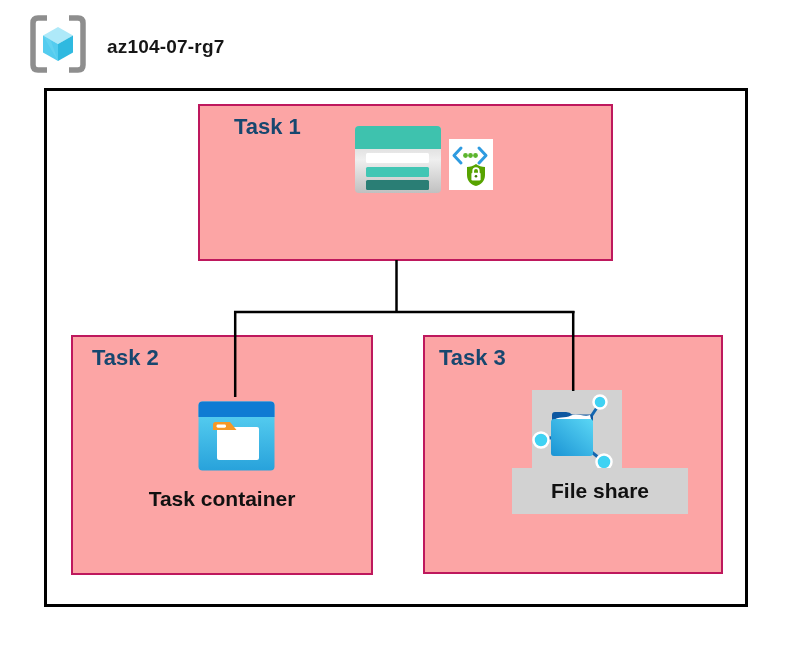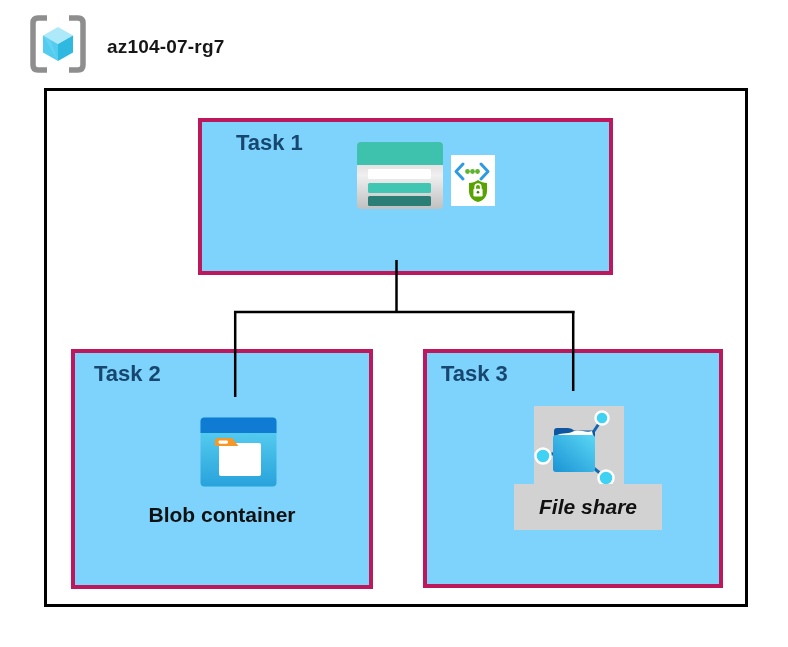--- a/index.html
+++ b/index.html
@@ -23,25 +23,24 @@
 
   
   .outer-box {
     left: 44px; top: 88px; width: 704px; height: 519px;
     border: 3px solid #000; box-sizing: border-box;
     background: #ffffff; z-index: 1;
   }
 
   
   .task-box {
-    background: #7dd3fc;
-    border: 4px solid #be185d;
+    background: #fca5a5;
+    border: 2px solid #be185d;
     box-sizing: border-box;
     z-index: 2;
-    margin-top: 14px;
   }
   .task1 { left: 198px; top: 104px; width: 415px; height: 157px; }
   .task2 { left: 71px;  top: 335px; width: 302px; height: 240px; padding-left: 15px; }
   .task3 { left: 423px; top: 335px; width: 300px; height: 239px; }
 
   .task-label {
     position: absolute;
     font-size: 22px; font-weight: bold; color: #17476F;
     white-space: nowrap;
   }
@@ -56,23 +55,22 @@
   .storage-icon   { left: 154px; top: 19px;  width: 88px; height: 70px; }
   .sas-icon       { left: 249px; top: 33px;  width: 44px; height: 51px; }
   .blob-icon      { left: 125px; top: 64px;  width: 77px; height: 70px; }
 
   .fileshare-icon-bg {
     left: 107px; top: 53px; width: 90px; height: 81px;
     background: #D2D2D2;
   }
   .fileshare-svg { left: 0; top: 0; width: 90px; height: 81px; }
   .fileshare-text-bg {
-    left: 87px; top: 131px; width: 148px; height: 46px;
+    left: 87px; top: 131px; width: 176px; height: 46px;
     background: #D2D2D2;
-    font-style: italic;
   }
   .fileshare-text-bg .resource-label {
     top: 0; line-height: 46px; position: absolute;
   }
 
   
   .connectors {
     left: 0; top: 0; width: 788px; height: 647px;
     z-index: 5; pointer-events: none;
   }
@@ -137,21 +135,21 @@
           <stop offset="1" stop-color="#28A2DB"></stop>
         </linearGradient>
       </defs>
       <rect x="0.5" y="0.5" width="76" height="69" rx="4" fill="url(#bb)"></rect>
       <path d="M0.5,16 L0.5,4.5 Q0.5,0.5 4.5,0.5 L72.5,0.5 Q76.5,0.5 76.5,4.5 L76.5,16 Z" fill="#0F7BD3"></path>
       <rect x="19" y="26" width="42" height="33" rx="2" fill="#ffffff"></rect>
       <path d="M15,29 L15,23.5 Q15,21 17.5,21 L32,21 L38.5,29 Z" fill="#F59827"></path>
       <rect x="18.5" y="23.5" width="9.5" height="3.2" rx="1.4" fill="#ffffff"></rect>
     </svg>
 
-    <div class="resource-label" style="top:150px;">Blob container</div>
+    <div class="resource-label" style="top:150px;">Task container</div>
   </div>
 
   <div class="abs task-box task3">
     <div class="task-label" style="left:14px; top:8px;">Task 3</div>
 
     <div class="abs fileshare-icon-bg">
       <svg class="abs fileshare-svg" viewBox="0 0 90 81">
         <defs>
           <linearGradient id="fs" x1="0" y1="1" x2="1" y2="0">
             <stop offset="0" stop-color="#1A93D4"></stop>

